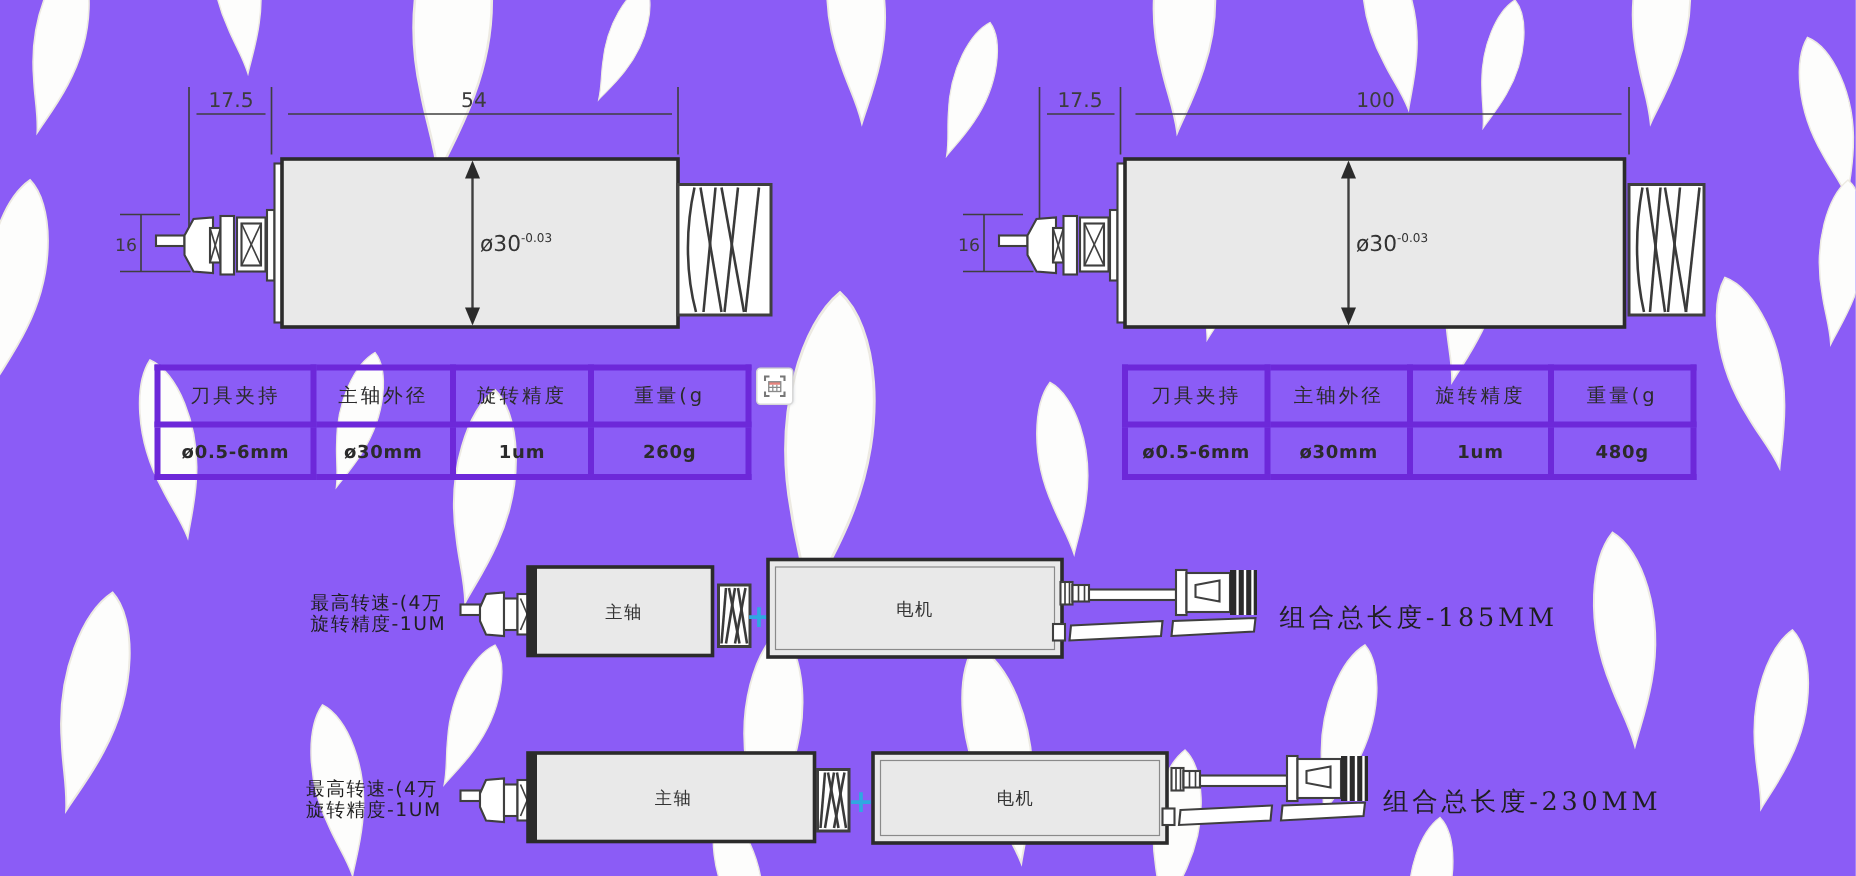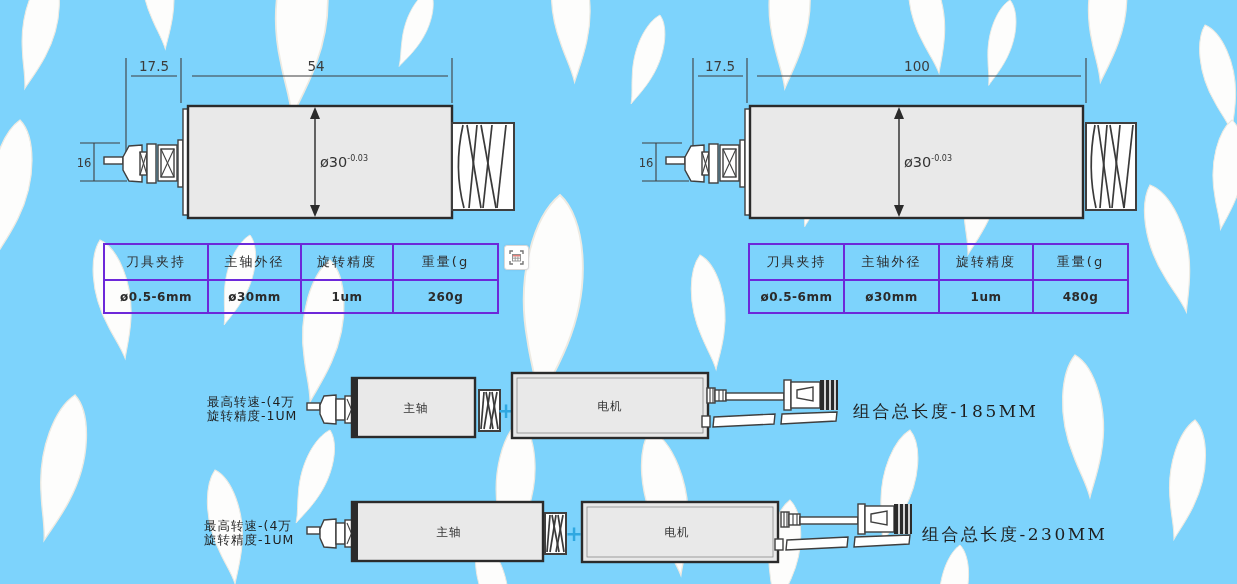--- a/index.html
+++ b/index.html
@@ -1,24 +1,24 @@
 <!DOCTYPE html>
 <html><head>
 <meta charset="utf-8">
 <style>
   html,body{margin:0;padding:0;}
   .canvas{
     position:relative;width:1237px;height:584px;overflow:hidden;
-    background:#7dd3fc;font-family:"DejaVu Sans",sans-serif;
+    background:#8b5cf6;font-family:"DejaVu Sans",sans-serif;
   }
   .canvas svg.layer{position:absolute;left:0;top:0;}
   
   .spec-table{position:absolute;border-collapse:collapse;table-layout:fixed;}
   .spec-table th,.spec-table td{
-    border:2px solid #6d28d9;text-align:center;vertical-align:middle;
+    border:4px solid #6d28d9;text-align:center;vertical-align:middle;
     color:#2b2b2b;padding:0;overflow:hidden;white-space:nowrap;
   }
   .spec-table th{font-weight:normal;font-size:13px;letter-spacing:2px;height:34px;}
   .spec-table td{font-size:12px;letter-spacing:0.5px;height:31px;font-weight:bold;}
   .tbl-left{left:103px;top:243px;}
   .tbl-right{left:748px;top:243px;}
   
   .ph-icon{
     position:absolute;left:504px;top:245px;width:23px;height:23px;
     background:#ffffff;border:1px solid #d8d8d8;border-radius:3px;

